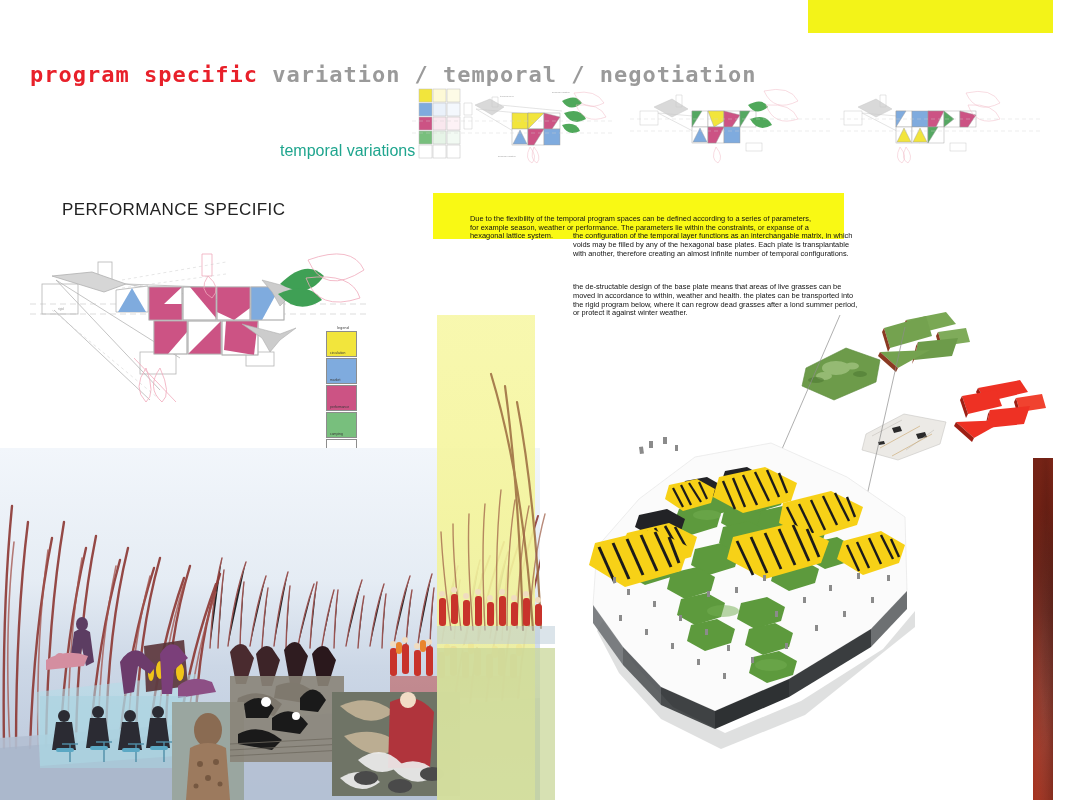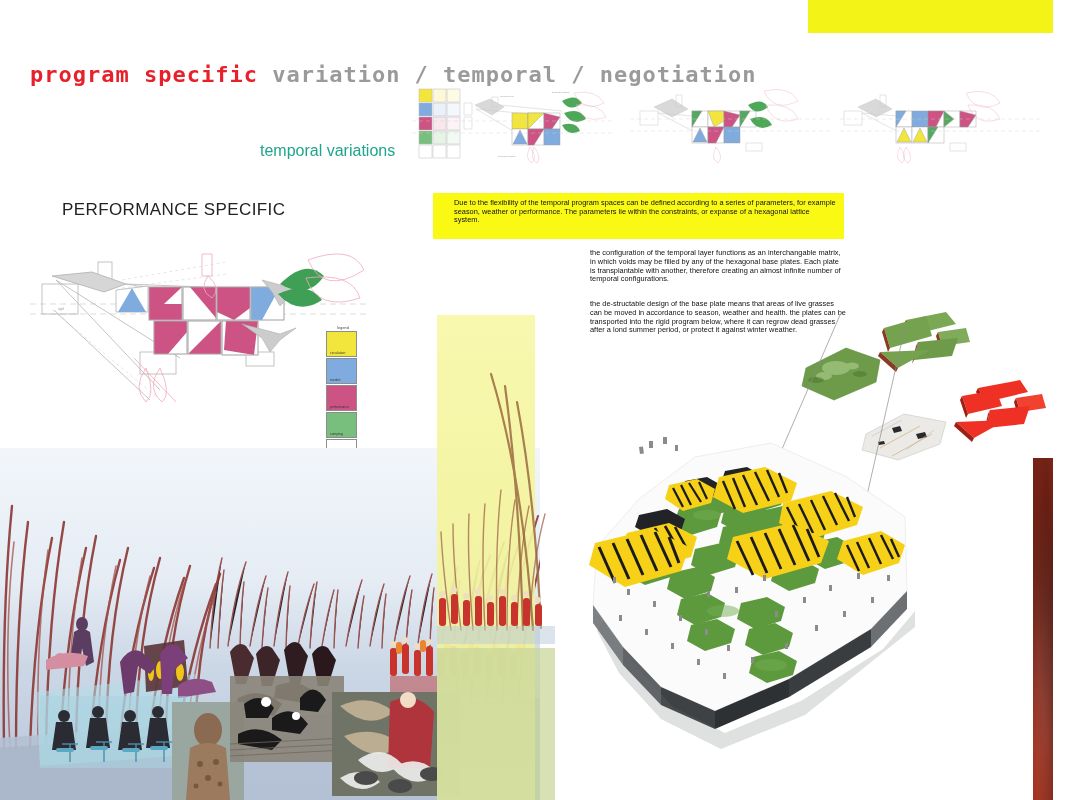--- a/index.html
+++ b/index.html
@@ -11,34 +11,34 @@
   .top-yellow{position:absolute;left:808px;top:0;width:259px;height:33px;background:#f3f318;}
 
   
   .title{position:absolute;left:30px;top:62px;white-space:nowrap;
          font-family:"DejaVu Sans Mono",monospace;font-weight:bold;font-size:22px;
          letter-spacing:1px;}
   .title .red{color:#e8202a;}
   .title .grey{color:#9a9a9a;}
 
   
-  .temporal-variations{position:absolute;left:260px;top:142px;font-size:16px;color:#1fa58e;}
+  .temporal-variations{position:absolute;left:280px;top:142px;font-size:16px;color:#1fa58e;}
 
   
   .perf-specific{position:absolute;left:62px;top:200px;font-size:17px;letter-spacing:.4px;color:#222;}
 
   
   .yellow-box{position:absolute;left:433px;top:193px;width:411px;height:46px;background:#f9f914;}
-  .yellow-box p{margin:0;padding:6px 8px 0 21px;font-size:7.4px;line-height:8.6px;color:#111;}
+  .yellow-box p{margin:16px;padding:6px 8px 0 21px;font-size:7.4px;line-height:8.6px;color:#111;}
 
   
   .para{position:absolute;font-size:7.4px;line-height:8.8px;color:#111;width:290px;}
   .para.p1{left:573px;top:232px;}
   .para.p2{left:573px;top:283px;}
-  .para p{margin:17px;}
+  .para p{margin:0;}
 
   
   .legend{position:absolute;left:326px;top:326px;width:34px;}
   .legend-title{font-size:3.6px;color:#333;text-align:center;letter-spacing:.2px;}
   .sw{position:relative;width:29px;height:24px;border:.6px solid #8d8d8d;margin-top:1px;}
   .sw span{position:absolute;left:3px;bottom:1px;font-size:3.4px;color:#3a3a3a;white-space:nowrap;}
   .sw.white span{color:#555;}
 
   
   .red-strip{position:absolute;left:1033px;top:458px;width:34px;height:342px;
@@ -237,21 +237,21 @@
   </div>
 
   <div class="yellow-box">
     <p>Due to the flexibility of the temporal program spaces can be defined according to a series of parameters, for example season, weather or performance. The parameters lie within the constraints, or expanse of a hexagonal lattice system.</p>
   </div>
 
   <div class="para p1">
     <p>the configuration of the temporal layer functions as an interchangable matrix, in which voids may be filled by any of the hexagonal base plates. Each plate is transplantable with another, therefore creating an almost infinite number of temporal configurations.</p>
   </div>
   <div class="para p2">
-    <p>the de-structable design of the base plate means that areas of live grasses can be moved in accordance to season, weather and health. the plates can be transported into the rigid program below, where it can regrow dead grasses after  a lond summer period, or protect it against winter weather.</p>
+    <p>the de-structable design of the base plate means that areas of live grasses can be moved in accordance to within, weather and health. the plates can be transported into the rigid program below, where it can regrow dead grasses after  a lond summer period, or protect it against winter weather.</p>
   </div>
 
   <div class="bigdiag">
     <svg width="340" height="165" viewBox="0 0 340 165">
       <g stroke="#cfcfcf" stroke-width=".7" stroke-dasharray="6 4" fill="none">
         <path d="M0 64 L340 64"></path>
           <path d="M0 74 L340 74"></path>
       </g>
       <g stroke="#b5b5b5" stroke-width=".8" fill="none">
         <rect x="12" y="44" width="36" height="30"></rect>

